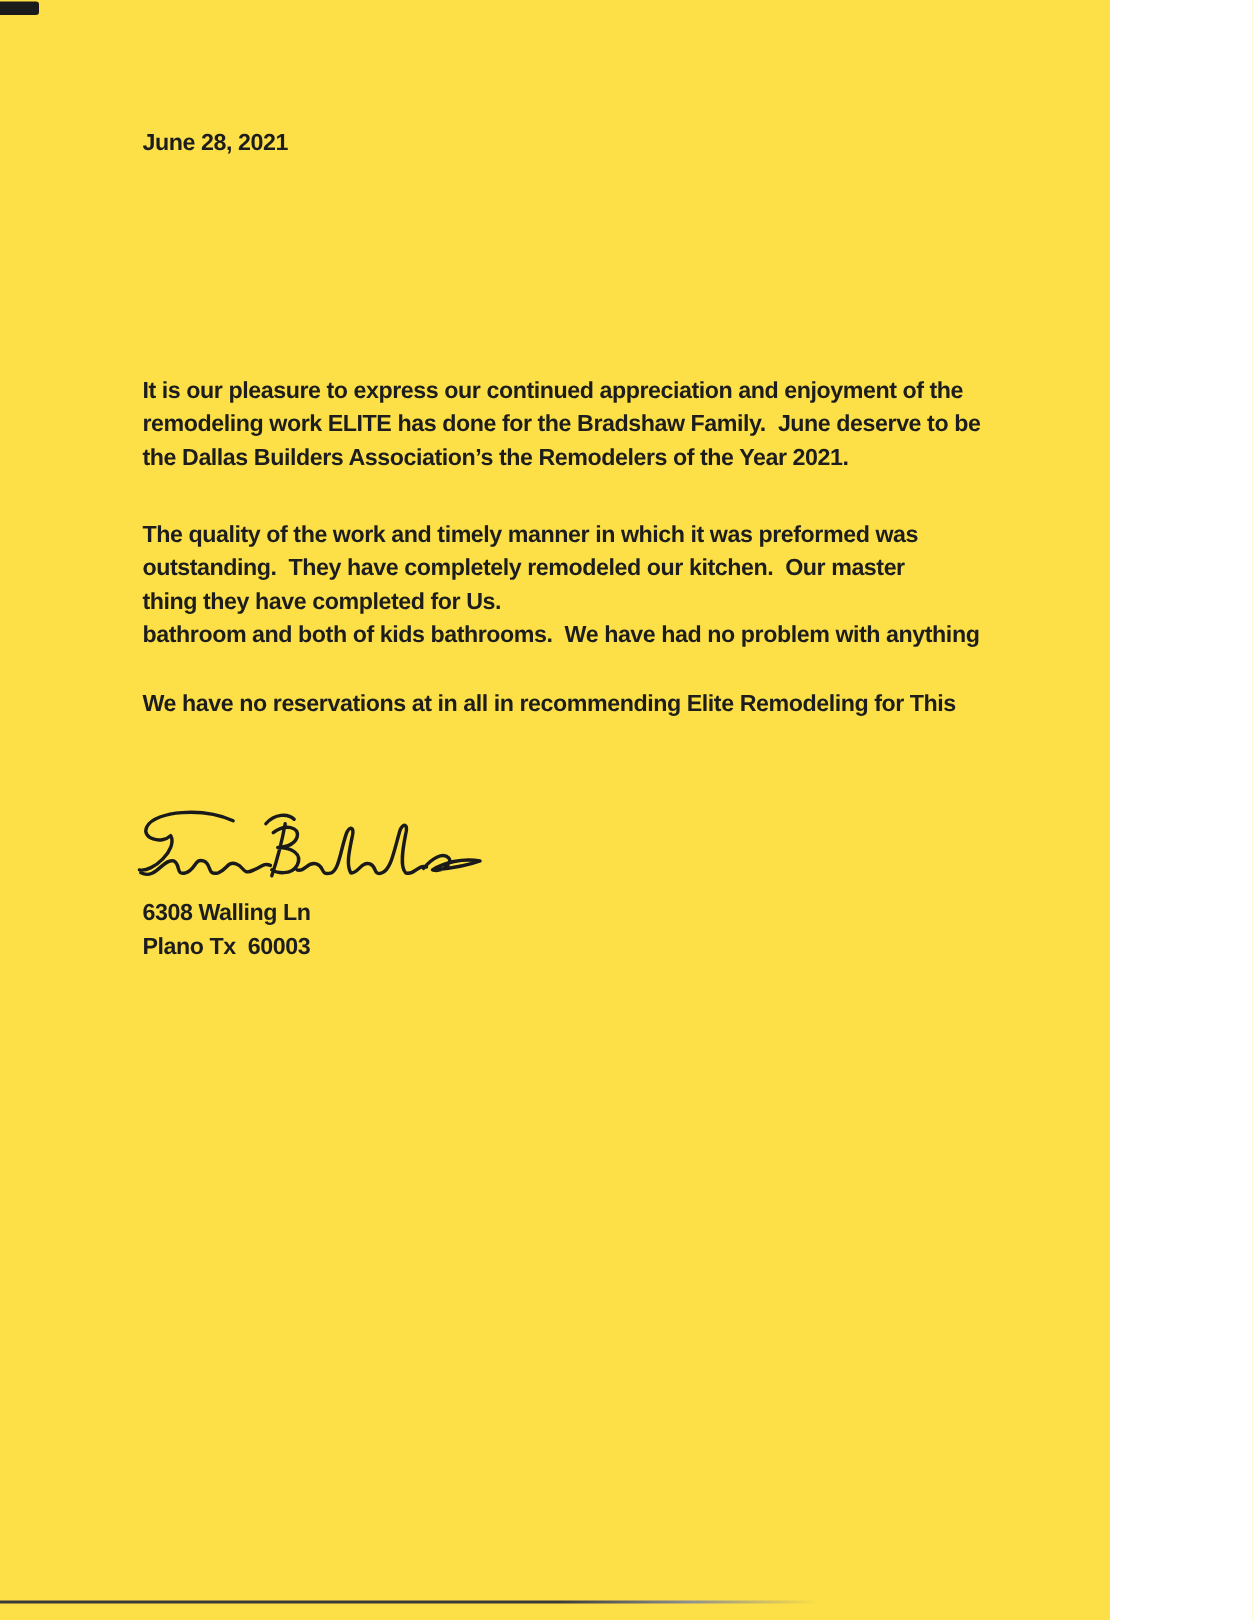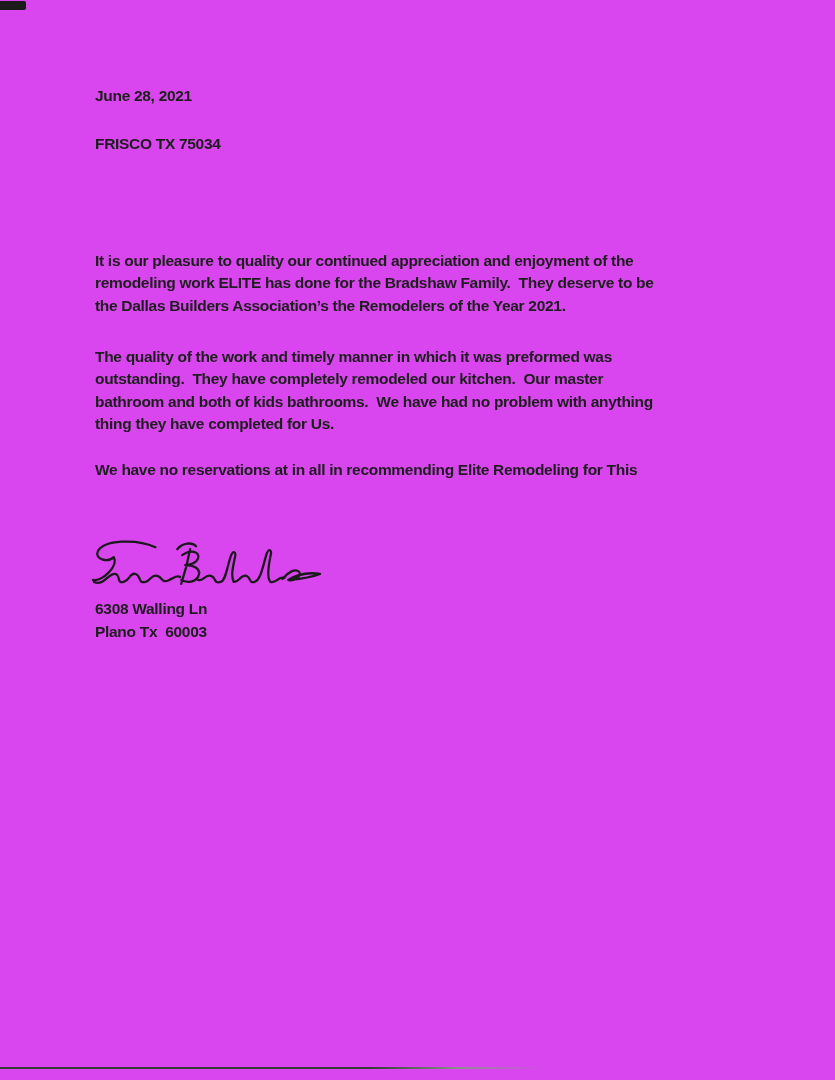--- a/index.html
+++ b/index.html
@@ -2,23 +2,23 @@
 <html><head>
 <meta charset="utf-8">
 <style>
   html, body {
     margin: 0;
     padding: 0;
     background: #ffffff;
   }
   .page {
     position: relative;
-    width: 835px;
+    width: 740px;
     height: 1080px;
-    background: #d946ef;
+    background: #fde047;
     overflow: hidden;
     font-family: "Liberation Sans", sans-serif;
     font-weight: bold;
     font-size: 15.5px;
     letter-spacing: -0.3px;
     color: #1d1d1d;
   }
   .textline {
     white-space: pre;   
   }
@@ -80,34 +80,33 @@
 </head>
 <body>
 
 <div class="page">
 
   <div class="corner-artifact"></div>
 
   <div class="date-block textline">June 28, 2021</div>
 
   <div class="recipient-block">
-    <div class="textline">FRISCO TX 75034</div>
   </div>
 
   <div class="para para-1">
-    <div class="textline">It is our pleasure to quality our continued appreciation and enjoyment of the</div>
-    <div class="textline">remodeling work ELITE has done for the Bradshaw Family.  They deserve to be</div>
+    <div class="textline">It is our pleasure to express our continued appreciation and enjoyment of the</div>
+    <div class="textline">remodeling work ELITE has done for the Bradshaw Family.  June deserve to be</div>
     <div class="textline">the Dallas Builders Association’s the Remodelers of the Year 2021.</div>
   </div>
 
   <div class="para para-2">
     <div class="textline">The quality of the work and timely manner in which it was preformed was</div>
     <div class="textline">outstanding.  They have completely remodeled our kitchen.  Our master</div>
+    <div class="textline">thing they have completed for Us.</div>
     <div class="textline">bathroom and both of kids bathrooms.  We have had no problem with anything</div>
-    <div class="textline">thing they have completed for Us.</div>
   </div>
 
   <div class="para para-3">
     <div class="textline">We have no reservations at in all in recommending Elite Remodeling for This</div>
   </div>
 
   <svg class="signature-svg" viewBox="0 0 240 62" fill="none" stroke="#1a1a1a" stroke-width="2.3" stroke-linecap="round" stroke-linejoin="round" aria-hidden="true">
 
     <path d="M 70,9 C 50,0 18,2 12,13 C 8,21 22,25 28,19 C 33,28 16,44 7,42"></path>
 

